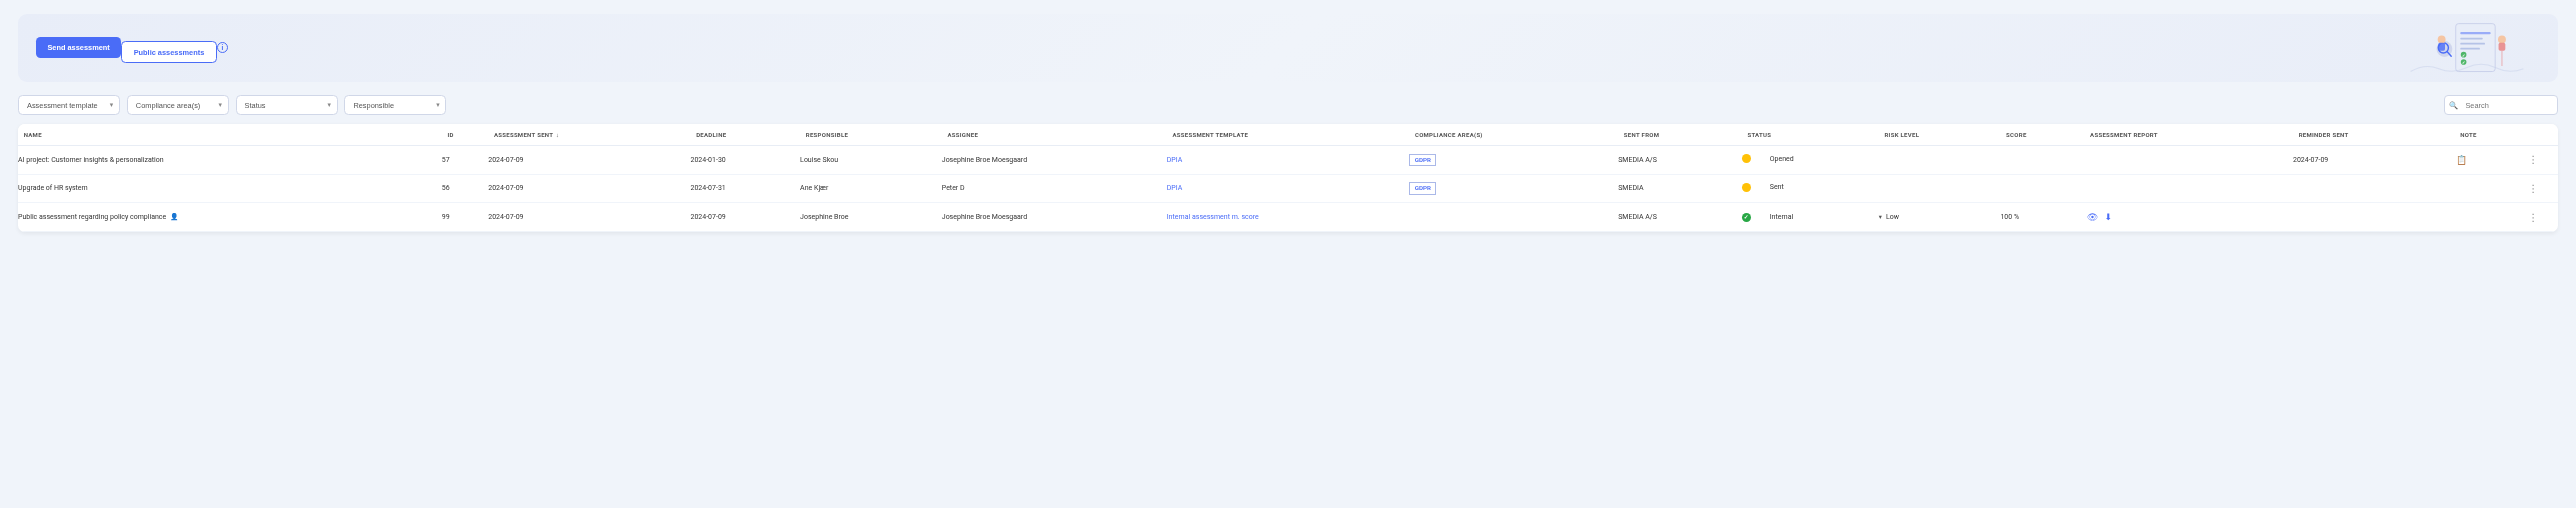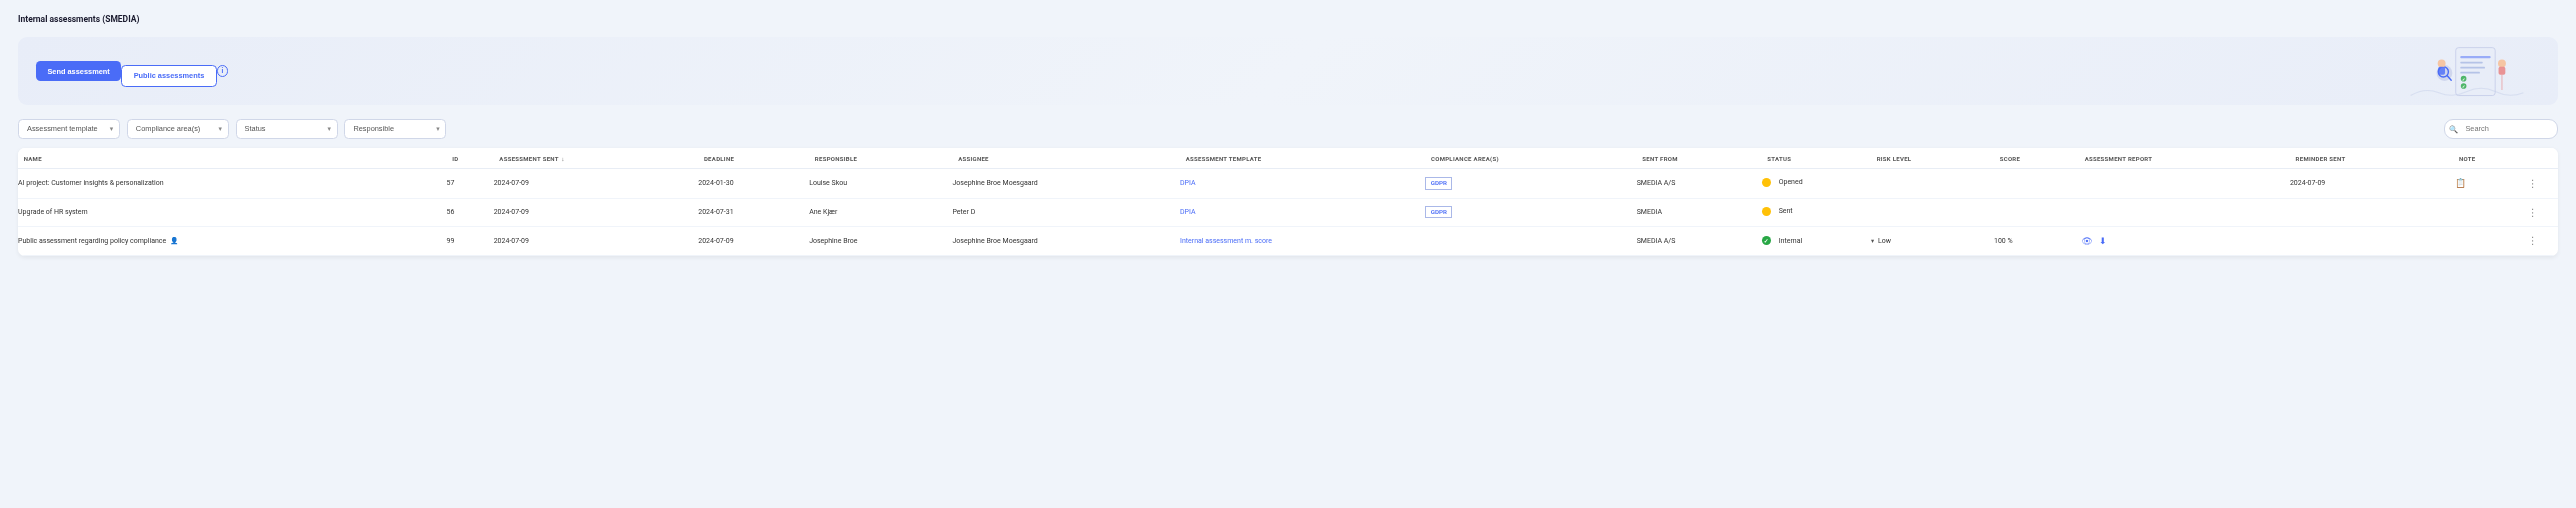--- a/index.html
+++ b/index.html
@@ -103,21 +103,21 @@
       pointer-events: none;
       font-size: 6.8px;
     }
     .search-wrapper {
       margin-left: auto;
       position: relative;
     }
     .search-input {
       background: white;
       border: 0.9px solid #d0d7e8;
-      border-radius: 9px;
+      border-radius: 4px;
       padding: 4.5px 8px 4.5px 20.4px;
       font-size: 7.4px;
       color: #555;
       width: 114px;
     }
     .search-icon-wrap {
       position: absolute;
       left: 5.7px;
       top: 50%;
       transform: translateY(-50%);
@@ -167,21 +167,21 @@
       border-radius: 0;
       padding: 1.1px 4.5px;
       color: #4a6cf7;
       font-size: 6.2px;
       font-weight: 600;
       background: white;
     }
     .status-dot {
       display: inline-flex;
       align-items: center;
-      gap: 8px;
+      gap: 19px;
     }
     .dot-yellow {
       width: 9px;
       height: 9px;
       border-radius: 50%;
       background: #ffc107;
       display: inline-block;
     }
     .dot-green {
       width: 9px;
@@ -225,21 +225,20 @@
     .illus-container {
       position: absolute;
       right: 34px;
       top: 4.5px;
     }
   </style>
 </head>
 <body>
 
 <div class="page-container">
-  <div class="page-title">Internal assessments (SMEDIA)</div>
 
   <div class="header-section">
     <div class="header-buttons">
       <button class="btn-primary">Send assessment</button>
       <button class="btn-secondary">Public assessments</button>
       <span class="info-icon">i</span>
     </div>
 
     <div class="illus-container">
       <svg width="114" height="62" viewBox="0 0 200 110" style="font-size:13px">

